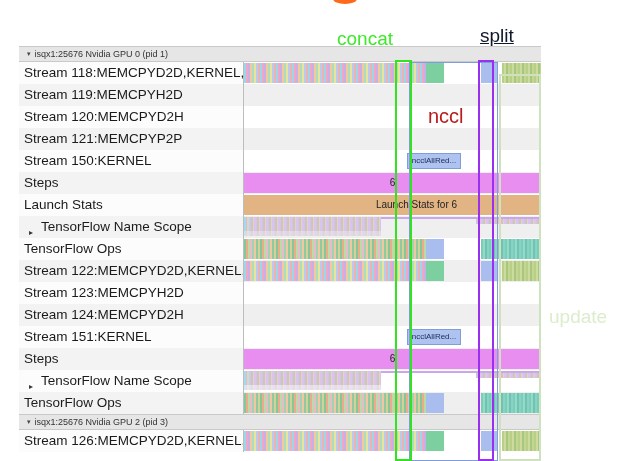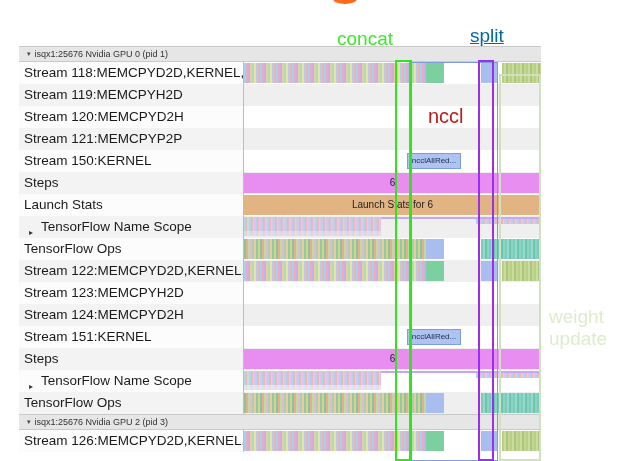--- a/index.html
+++ b/index.html
@@ -2,21 +2,21 @@
 <html><head>
 <meta charset="utf-8">
 <style>
   html,body{margin:0;padding:0;background:#ffffff;}
   body{width:622px;height:461px;position:relative;overflow:hidden;
        font-family:"Liberation Sans","DejaVu Sans",sans-serif;}
 
   
   .anno{position:absolute;font-size:19px;white-space:nowrap;}
   #anno-concat{left:329px;top:28px;color:#3ee82a;margin-left:8px;}
-  #anno-split{left:470px;top:25px;color:#0369a1;text-decoration:underline;}
+  #anno-split{left:480px;top:25px;color:#0f172a;text-decoration:underline;}
   #anno-nccl{left:428px;top:105px;color:#b91c1c;font-size:20px;}
   #anno-weight{left:549px;top:306px;color:#dceccd;font-size:19px;line-height:22px;}
   #orange-cut{position:absolute;left:333px;top:-6px;width:24px;height:10px;
               background:#ff6a1a;border-radius:50%;}
 
   
   #viewer{position:absolute;left:19px;top:46px;width:522px;height:446px;overflow:hidden;
           background:#fff;}
   .group-head{height:16px;background:#e6e6e6;border-top:1px solid #c9c9c9;
               border-bottom:1px solid #c9c9c9;font-size:9px;color:#333;
@@ -111,21 +111,21 @@
         <div class="lbl"><span>Steps</span></div>
         <div class="lane">
           <div class="bar solid-mag full" style="left: 0px; width: 297px;">
             <div class="bar-label" style="line-height: 20px;">6</div>
           </div>
         </div>
       </div>
       <div class="row">
         <div class="lbl"><span>Launch Stats</span></div>
         <div class="lane">
-          <div class="bar solid-tan full" style="left: 0px; width: 297px;">
+          <div class="bar solid-tan full" style="left: 0px; width: 297px; padding-left: 16px;">
             <div class="bar-label" style="line-height: 20px;">Launch Stats for 6</div>
           </div>
         </div>
       </div>
       <div class="row alt">
         <div class="lbl indent"><span class="tri">▸</span><span>TensorFlow Name Scope</span></div>
         <div class="lane">
           <div class="bar stripe-ns" style="left: 0px; width: 137px; height: 14px; top: 1px;"></div>
           <div class="bar stripe-ns" style="left: 0px; width: 137px; height: 7px; top: 13px; opacity: 0.55;"></div>
           <div class="bar stripe-ns" style="left: 232px; width: 65px; height: 6px; top: 2px;"></div>
@@ -204,15 +204,14 @@
     </div>
 
   <div class="vbox" id="box-weight"></div>
   <div class="vbox" id="box-nccl"></div>
   <div class="vbox" id="box-concat"></div>
   <div class="vbox" id="box-split"></div>
 </div>
 
 <div class="anno" id="anno-nccl">nccl</div>
 <div class="anno" id="anno-weight">
-  <div>weight</div>
   <div>update</div>
 </div>
 
 </body></html>

